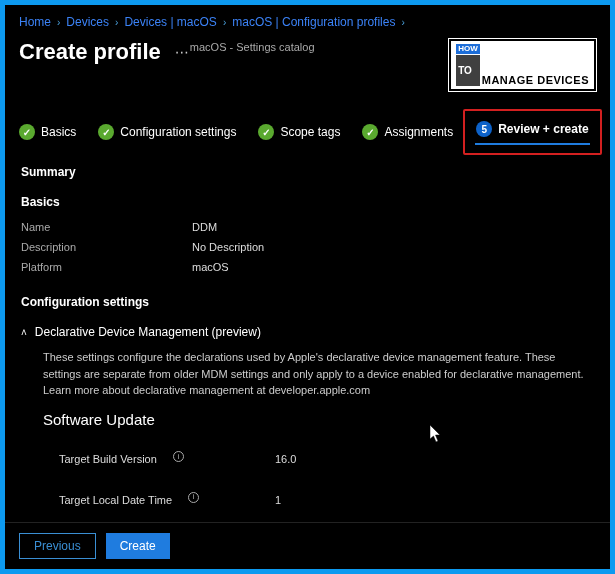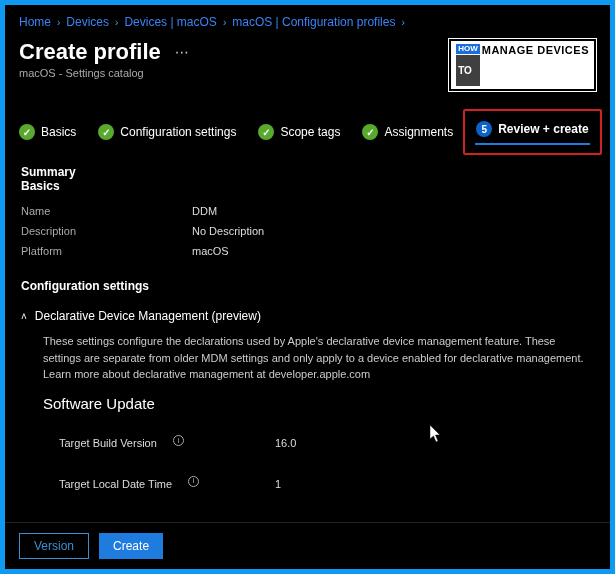--- a/index.html
+++ b/index.html
@@ -35,21 +35,21 @@
       font-size: 10px;
     }
     .header {
       padding: 4px 14px 10px;
       display: flex;
       justify-content: space-between;
       align-items: flex-start;
     }
     .header-left {
       display: flex;
-      flex-direction: column;
+      flex-direction: row;
     }
     .title-row {
       display: flex;
       align-items: center;
       gap: 14px;
     }
     .page-title {
       font-size: 22px;
       font-weight: 600;
     }
@@ -66,21 +66,21 @@
     }
     .logo-box {
       background: #fff;
       color: #000;
       padding: 3px 5px;
       border: 2px solid #000;
       outline: 1px solid #fff;
       font-weight: 700;
       font-size: 11px;
       display: flex;
-      align-items: flex-start;
+      align-items: flex-end;
       gap: 2px;
     }
     .logo-how {
       background: #1c6dd8;
       color: #fff;
       font-size: 8px;
       padding: 1px 2px;
       line-height: 1;
     }
     .logo-to {
@@ -142,20 +142,21 @@
       gap:6px;
       border-bottom:2px solid #1f7cdf;
       padding:2px 1px 6px 1px;
     }
     .content {
       padding: 10px 16px;
     }
     .summary-title {
       font-size: 12px;
       font-weight: 600;
+      margin-bottom: 16px;
     }
     .section-title {
       font-size: 12px;
       font-weight: 600;
       margin-bottom: 12px;
     }
     .kv {
       display: flex;
       font-size: 11px;
       color: #ccc;
@@ -357,15 +358,15 @@
   </div>
 </div>
 
 <div class="cursor">
   <svg width="14" height="18" viewBox="0 0 14 18">
       <path d="M0 0 L0 14 L3.5 11 L6 17 L8 16 L5.5 10 L10 10 Z" fill="#fff" stroke="#000" stroke-width="0.5"></path>
     </svg>
 </div>
 
 <div class="footer">
-  <button class="btn btn-secondary">Version</button>
+  <button class="btn btn-secondary">Previous</button>
   <button class="btn btn-primary">Create</button>
 </div>
 
 </body></html>

